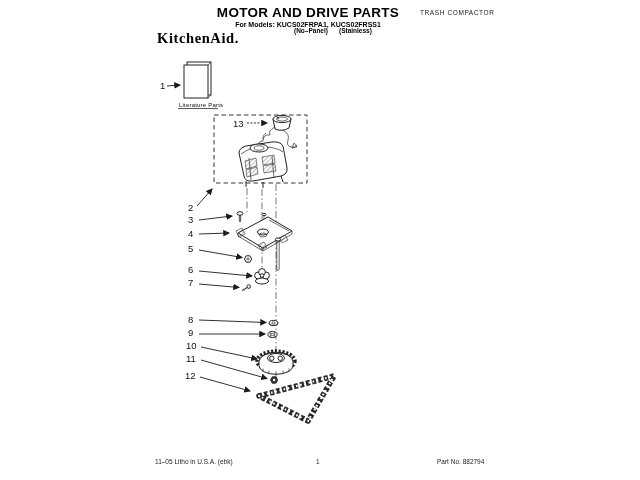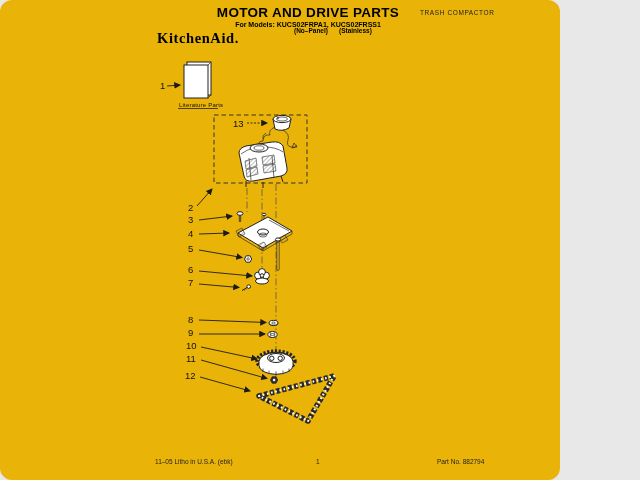--- a/index.html
+++ b/index.html
@@ -1,18 +1,18 @@
 <!DOCTYPE html>
 <html><head>
 <meta charset="utf-8">
 <style>
   html,body{margin:0;padding:0;background:#e8e8e8;}
   .page{
-    position:relative;width:560px;height:480px;background:#eab308;
-    font-family:"Liberation Sans",sans-serif;color:#000;overflow:hidden;border-radius:12px;
+    position:relative;width:640px;height:480px;background:#ffffff;
+    font-family:"Liberation Sans",sans-serif;color:#000;overflow:hidden;
   }
   
   .title-block{position:absolute;top:5px;left:0;width:616px;text-align:center;}
   .doc-title{font-size:13.5px;font-weight:bold;letter-spacing:.3px;}
   .models-line{font-size:7px;font-weight:bold;margin-top:1px;}
   .panel-label{position:absolute;font-size:6.5px;font-weight:bold;top:27px;}
   .panel-left{left:294px;}
   .panel-right{left:339px;}
   .category-label{position:absolute;top:9px;left:420px;font-size:6.5px;letter-spacing:.6px;color:#222;}
   .brand-logo{

